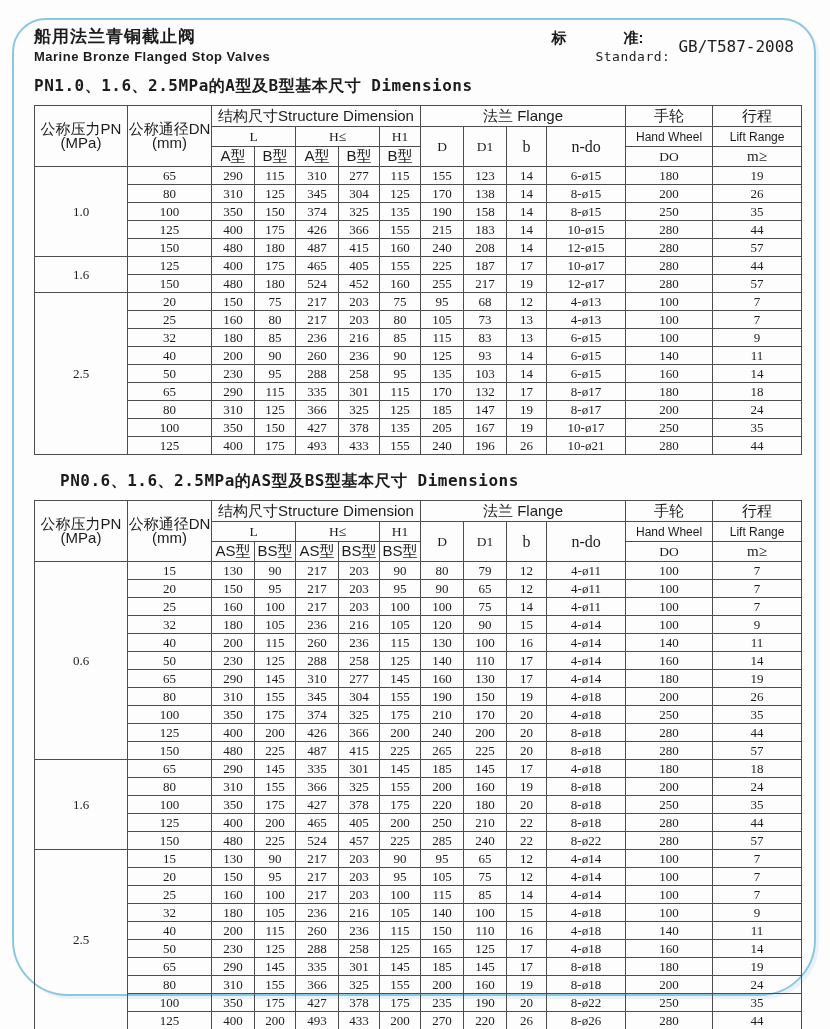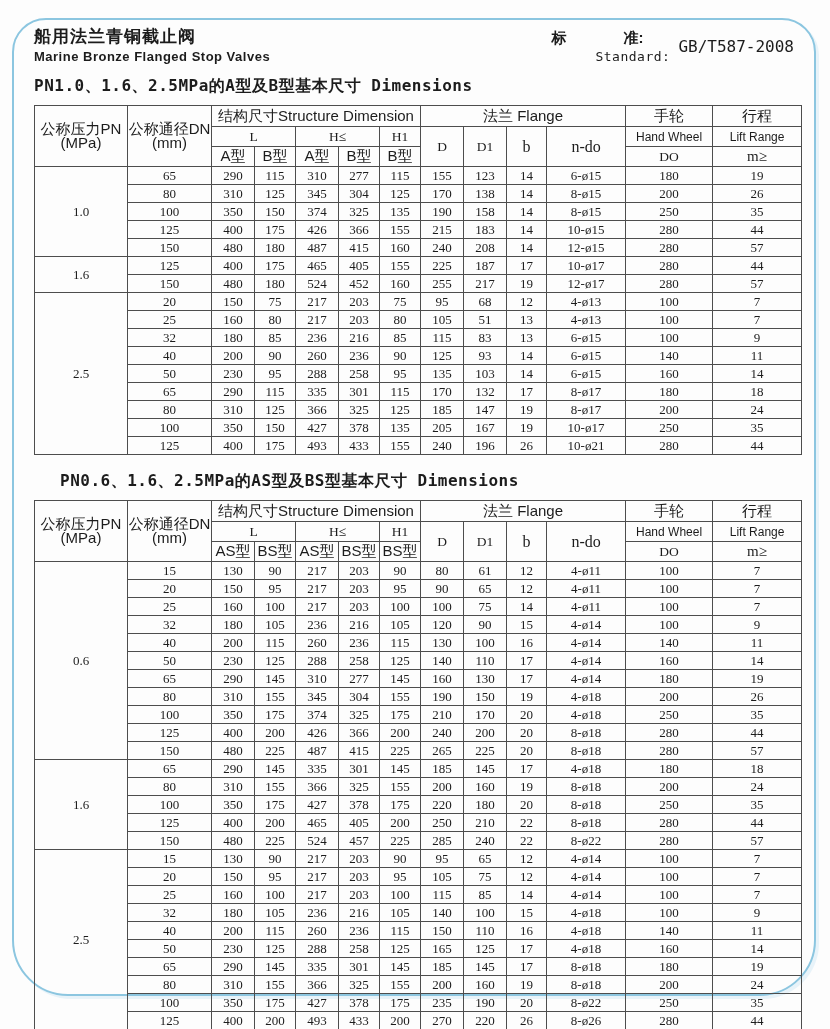--- a/index.html
+++ b/index.html
@@ -249,21 +249,21 @@
           <td>7</td>
         </tr>
         <tr>
           <td>25</td>
           <td>160</td>
           <td>80</td>
           <td>217</td>
           <td>203</td>
           <td>80</td>
           <td>105</td>
-          <td>51</td>
+          <td>73</td>
           <td>13</td>
           <td>4-ø13</td>
           <td>100</td>
           <td>7</td>
         </tr>
         <tr>
           <td>32</td>
           <td>180</td>
           <td>85</td>
           <td>236</td>
@@ -420,21 +420,21 @@
     <tbody>
         <tr>
           <td rowspan="11">0.6</td>
           <td>15</td>
           <td>130</td>
           <td>90</td>
           <td>217</td>
           <td>203</td>
           <td>90</td>
           <td>80</td>
-          <td>61</td>
+          <td>79</td>
           <td>12</td>
           <td>4-ø11</td>
           <td>100</td>
           <td>7</td>
         </tr>
         <tr>
           <td>20</td>
           <td>150</td>
           <td>95</td>
           <td>217</td>

